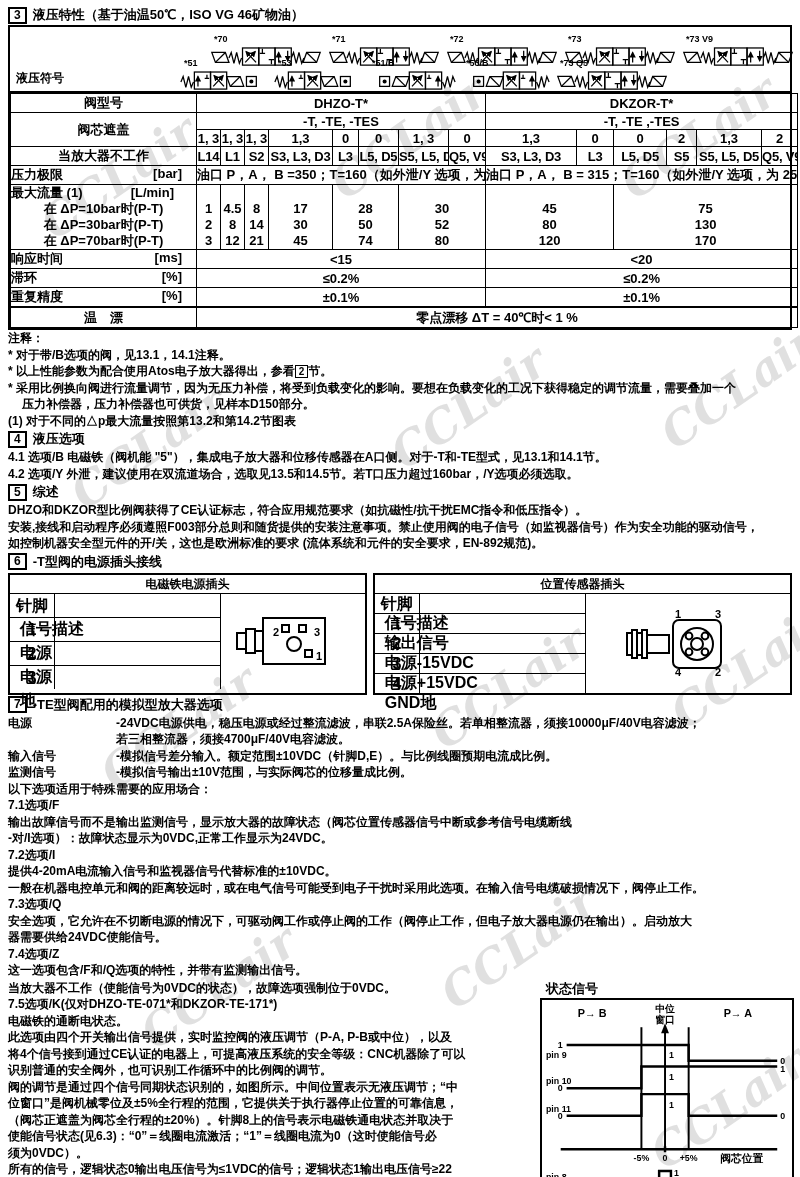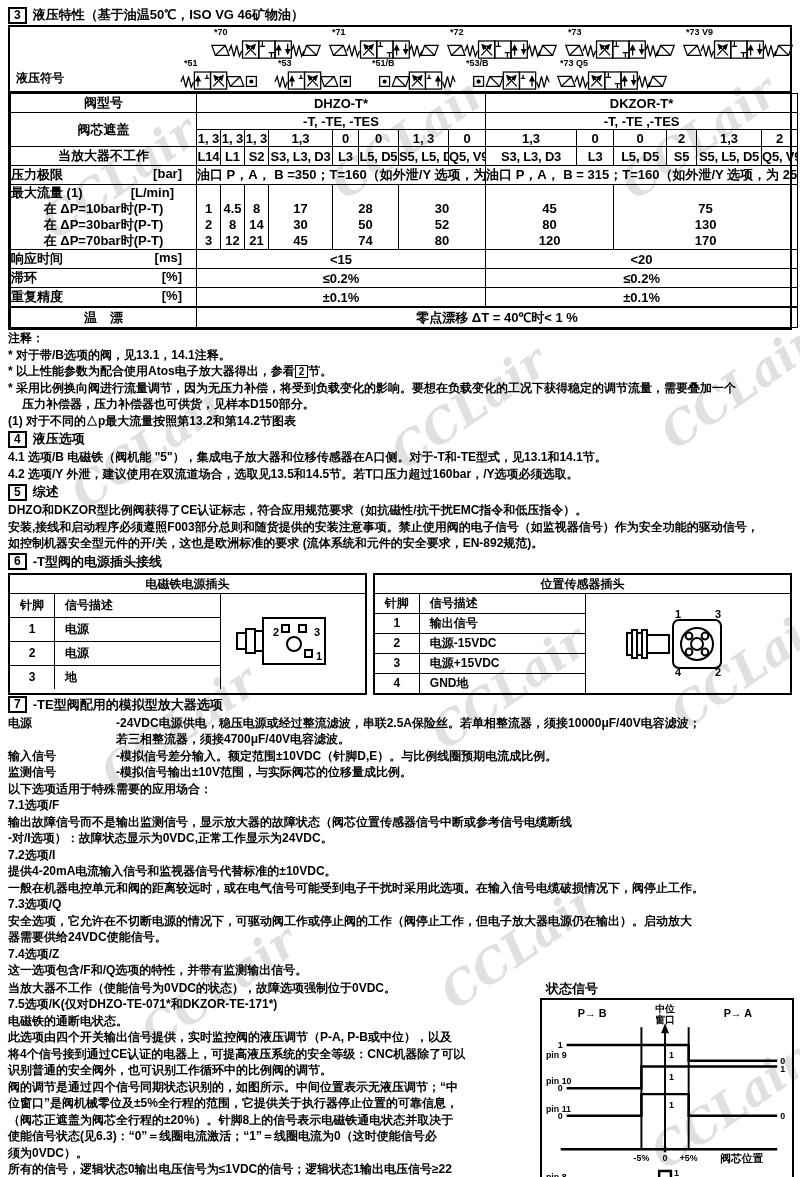--- a/index.html
+++ b/index.html
@@ -8,21 +8,21 @@
   .page{position:relative;z-index:1;padding:5px 8px 0 8px;}
   .wm{position:absolute;z-index:0;font:italic bold 46px "DejaVu Serif",serif;
       color:#9a9a9a;opacity:.30;transform:rotate(-35deg);white-space:nowrap;pointer-events:none;}
   
   .sec-h{display:flex;align-items:center;gap:6px;font-size:13px;height:18px;margin:1px 0;}
   .sec-num{border:2px solid #000;padding:0 4px;font-size:12px;line-height:13px;}
   
   .tblwrap{border:2px solid #000;}
   .symarea{position:relative;height:64px;border-bottom:2px solid #000;}
   .symrow{position:absolute;display:flex;gap:6px;}
-  .symrow1{left:200px;top:1px;}
+  .symrow1{left:200px;top:8px;}
   .symrow2{left:170px;top:32px;}
   .sym{display:flex;flex-direction:column;}
   .slab{font-size:9px;height:9px;line-height:9px;padding-left:4px;}
   .hydlabel{position:absolute;left:6px;bottom:4px;font-size:12px;}
   table.tbl{border-collapse:collapse;width:100%;table-layout:fixed;}
   table.tbl td{border:1px solid #000;text-align:center;padding:0;overflow:hidden;
                white-space:nowrap;font-size:13px;height:16px;}
   td.lab{text-align:left;padding-left:4px;font-size:12px;}
   .lr{display:flex;justify-content:space-between;padding-right:14px;}
   .flowlab .lr{padding-right:22px;}
@@ -43,21 +43,21 @@
   .numbox{display:inline-block;border:1.5px solid #000;padding:0 3px;font-size:10px;line-height:11px;}
   .indent{padding-left:14px;}
   
   .plugrow{display:flex;gap:6px;margin-top:2px;}
   .plugbox{border:2px solid #000;}
   .pb-left{width:388px;}
   .pb-right{width:454px;}
   .plughead{text-align:center;border-bottom:1px solid #000;font-size:12px;height:18px;line-height:18px;}
   .plugbody{display:flex;}
   .pintbl{width:210px;border-right:1px solid #000;}
-  .prow{display:flex;border-bottom:1px solid #000;font-size:12px;}
+  .prow{display:flex;border-bottom:1px solid #000;font-size:16px;flex-direction:column;}
   .pb-left .prow{height:23px;line-height:23px;}
   .pb-right .prow{height:19px;line-height:19px;}
   .prow:last-child{border-bottom:0;}
   .pc1{width:44px;border-right:1px solid #000;text-align:center;flex:none;}
   .pc2{flex:1;padding-left:10px;}
   .pb-right .pc2{text-align:left;}
   .connarea{flex:1;display:flex;align-items:center;justify-content:center;}
   
   .spec{display:flex;}
   .spec .sl{width:108px;flex:none;}

